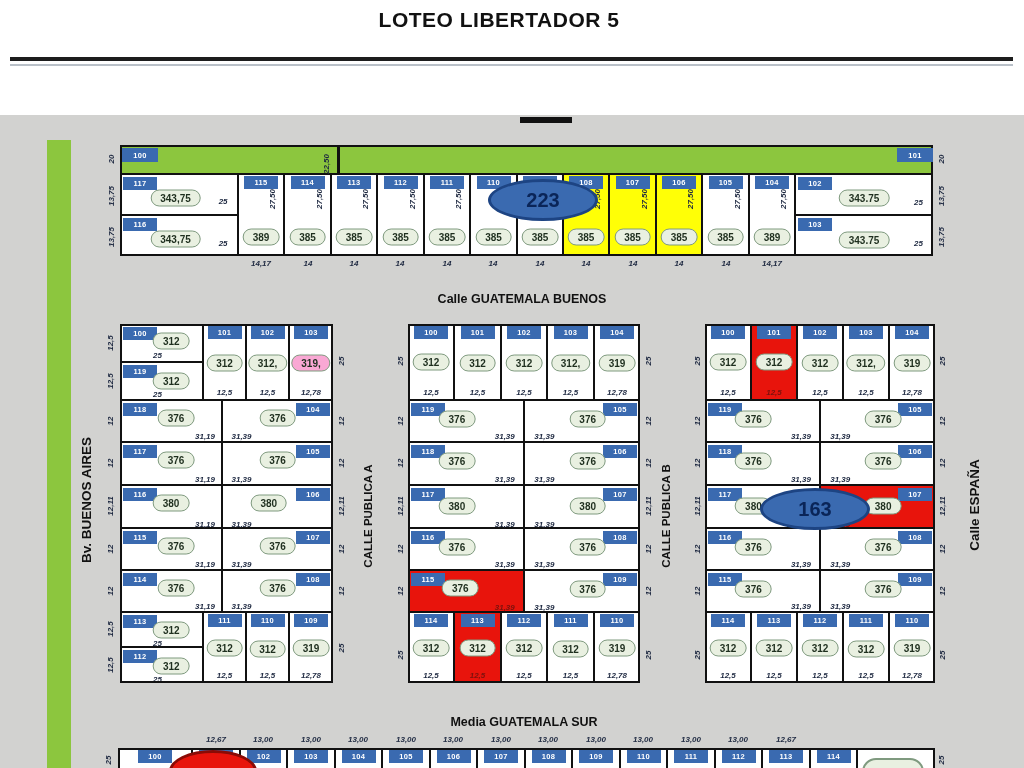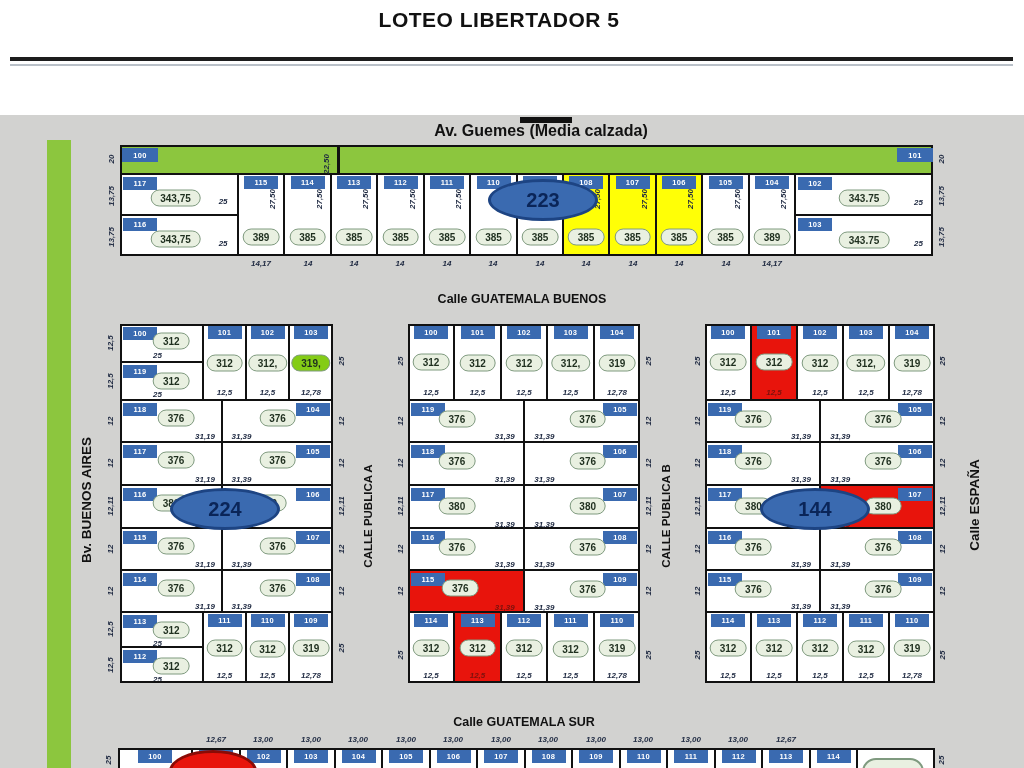--- a/index.html
+++ b/index.html
@@ -24,23 +24,22 @@
 </style>
 </head>
 <body>
 
 <div id="canvas">
   <div id="title">LOTEO LIBERTADOR 5</div>
   <div id="rule1"></div>
   <div id="rule2"></div>
   <div id="grayband"></div>
 <div class="abs" style="left: 47px; top: 140px; width: 24px; height: 628px; background: rgb(140, 198, 62);"></div>
-    <div class="street" style="left: 541px; top: 131px; font-size: 16px; transform: translate(-50%, -50%) rotate(0deg);">Av. Guemes (Media calzada)</div>
     <div class="street" style="left: 522px; top: 299px; font-size: 12.5px; transform: translate(-50%, -50%) rotate(0deg);">Calle GUATEMALA BUENOS</div>
-    <div class="street" style="left: 524px; top: 722px; font-size: 12.5px; transform: translate(-50%, -50%) rotate(0deg);">Calle GUATEMALA SUR</div>
+    <div class="street" style="left: 524px; top: 722px; font-size: 12.5px; transform: translate(-50%, -50%) rotate(0deg);">Media GUATEMALA SUR</div>
     <div class="street" style="left: 86px; top: 500px; font-size: 13.5px; transform: translate(-50%, -50%) rotate(-90deg);">Bv. BUENOS AIRES</div>
     <div class="street" style="left: 368px; top: 516px; font-size: 11.5px; transform: translate(-50%, -50%) rotate(-90deg);">CALLE  PUBLICA  A</div>
     <div class="street" style="left: 666px; top: 516px; font-size: 11.5px; transform: translate(-50%, -50%) rotate(-90deg);">CALLE  PUBLICA  B</div>
     <div class="street" style="left: 974px; top: 505px; font-size: 13.5px; transform: translate(-50%, -50%) rotate(-90deg);">Calle ESPAÑA</div>
     <div class="street" style="left: 636px; top: 159px; font-size: 12px; color: rgb(24, 90, 24); transform: translate(-50%, -50%);">Espacio Verde + D.P.M.</div>
     <div class="cell" style="left: 120px; top: 145px; width: 218px; height: 29px; background: rgb(140, 198, 62);"></div>
     <div class="cell" style="left: 338px; top: 145px; width: 595px; height: 29px; background: rgb(140, 198, 62);"></div>
     <div class="cell" style="left: 120px; top: 174px; width: 118px; height: 41px; background: rgb(255, 255, 255);">
       <div class="tag" style="width: 34px; height: 13px; background: rgb(58, 106, 176); left: 2px; top: 2px;">117</div>
       <div class="area" style="left: 47%; top: 58%; background: rgb(233, 240, 225); border: 1.5px solid rgb(127, 154, 127);">343,75</div>
@@ -137,21 +136,21 @@
       <div class="area" style="left: 50%; top: 52%; background: rgb(233, 240, 225); border: 1.5px solid rgb(127, 154, 127);">312</div>
       <div class="dim" style="left: 50%; top: 90%; transform: translate(-50%, -50%) rotate(0deg); color: rgb(29, 40, 64);">12,5</div>
     </div>
     <div class="cell" style="left: 246px; top: 324px; width: 43px; height: 76px; background: rgb(255, 255, 255);">
       <div class="tag" style="width: 34px; height: 13px; background: rgb(58, 106, 176); left: 50%; top: 1px; transform: translateX(-50%);">102</div>
       <div class="area" style="left: 50%; top: 52%; background: rgb(233, 240, 225); border: 1.5px solid rgb(127, 154, 127);">312,</div>
       <div class="dim" style="left: 50%; top: 90%; transform: translate(-50%, -50%) rotate(0deg); color: rgb(29, 40, 64);">12,5</div>
     </div>
     <div class="cell" style="left: 289px; top: 324px; width: 44px; height: 76px; background: rgb(255, 255, 255);">
       <div class="tag" style="width: 34px; height: 13px; background: rgb(58, 106, 176); left: 50%; top: 1px; transform: translateX(-50%);">103</div>
-      <div class="area" style="left: 50%; top: 52%; background: #84cc16; border: 1.5px solid rgb(127, 154, 127);">319,</div>
+      <div class="area" style="left: 50%; top: 52%; background: #f9a8d4; border: 1.5px solid rgb(127, 154, 127);">319,</div>
       <div class="dim" style="left: 50%; top: 90%; transform: translate(-50%, -50%) rotate(0deg); color: rgb(29, 40, 64);">12,78</div>
     </div>
     <div class="cell" style="left: 120px; top: 400px; width: 102px; height: 42px; background: rgb(255, 255, 255);">
       <div class="tag" style="width: 34px; height: 13px; background: rgb(58, 106, 176); left: 2px; top: 2px;">118</div>
       <div class="area" style="left: 55%; top: 42%; background: rgb(233, 240, 225); border: 1.5px solid rgb(127, 154, 127);">376</div>
       <div class="dim" style="left: 84%; top: 88%; transform: translate(-50%, -50%) rotate(0deg); color: rgb(29, 40, 64);">31,19</div>
     </div>
     <div class="cell" style="left: 222px; top: 400px; width: 111px; height: 42px; background: rgb(255, 255, 255);">
       <div class="tag" style="width: 34px; height: 13px; background: rgb(58, 106, 176); right: 2px; top: 2px;">104</div>
       <div class="area" style="left: 50%; top: 42%; background: rgb(233, 240, 225); border: 1.5px solid rgb(127, 154, 127);">376</div>
@@ -547,18 +546,17 @@
     <div class="dim" style="left: 501px; top: 739px; transform: translate(-50%, -50%) rotate(0deg);">13,00</div>
     <div class="dim" style="left: 548px; top: 739px; transform: translate(-50%, -50%) rotate(0deg);">13,00</div>
     <div class="dim" style="left: 596px; top: 739px; transform: translate(-50%, -50%) rotate(0deg);">13,00</div>
     <div class="dim" style="left: 643px; top: 739px; transform: translate(-50%, -50%) rotate(0deg);">13,00</div>
     <div class="dim" style="left: 691px; top: 739px; transform: translate(-50%, -50%) rotate(0deg);">13,00</div>
     <div class="dim" style="left: 738px; top: 739px; transform: translate(-50%, -50%) rotate(0deg);">13,00</div>
     <div class="dim" style="left: 786px; top: 739px; transform: translate(-50%, -50%) rotate(0deg);">12,67</div>
     <div class="dim" style="left: 108px; top: 760px; transform: translate(-50%, -50%) rotate(-90deg);">25</div>
     <div class="dim" style="left: 941px; top: 760px; transform: translate(-50%, -50%) rotate(-90deg);">25</div>
     <div class="boval" style="left: 488px; top: 179px; width: 104px; height: 36px; background: rgb(58, 106, 176); border: 3px solid rgb(29, 68, 131); color: rgb(10, 37, 88);">223</div>
-    <div class="boval" style="left: 170px; top: 488px; width: 104px; height: 36px; background: rgb(58, 106, 176); border: 3px solid rgb(29, 68, 131); color: rgb(10, 37, 88);">224</div>
-    <div class="boval" style="left: 760px; top: 488px; width: 104px; height: 36px; background: rgb(58, 106, 176); border: 3px solid rgb(29, 68, 131); color: rgb(10, 37, 88);">144</div>
+    <div class="boval" style="left: 760px; top: 488px; width: 104px; height: 36px; background: rgb(58, 106, 176); border: 3px solid rgb(29, 68, 131); color: rgb(10, 37, 88);">163</div>
     <div class="abs" style="left: 520px; top: 117px; width: 52px; height: 6px; background: rgb(17, 17, 17);"></div>
     <div class="abs" style="left: 169px; top: 750px; width: 88px; height: 42px; background: rgb(232, 20, 12); border-radius: 50%; border: 3px solid rgb(138, 11, 6); box-sizing: border-box;"></div>
     <div class="abs" style="left: 862px; top: 758px; width: 62px; height: 28px; background: rgb(233, 240, 225); border-radius: 14px; border: 2px solid rgb(127, 154, 127); box-sizing: border-box;"></div>
   </div>
 
 </body></html>

